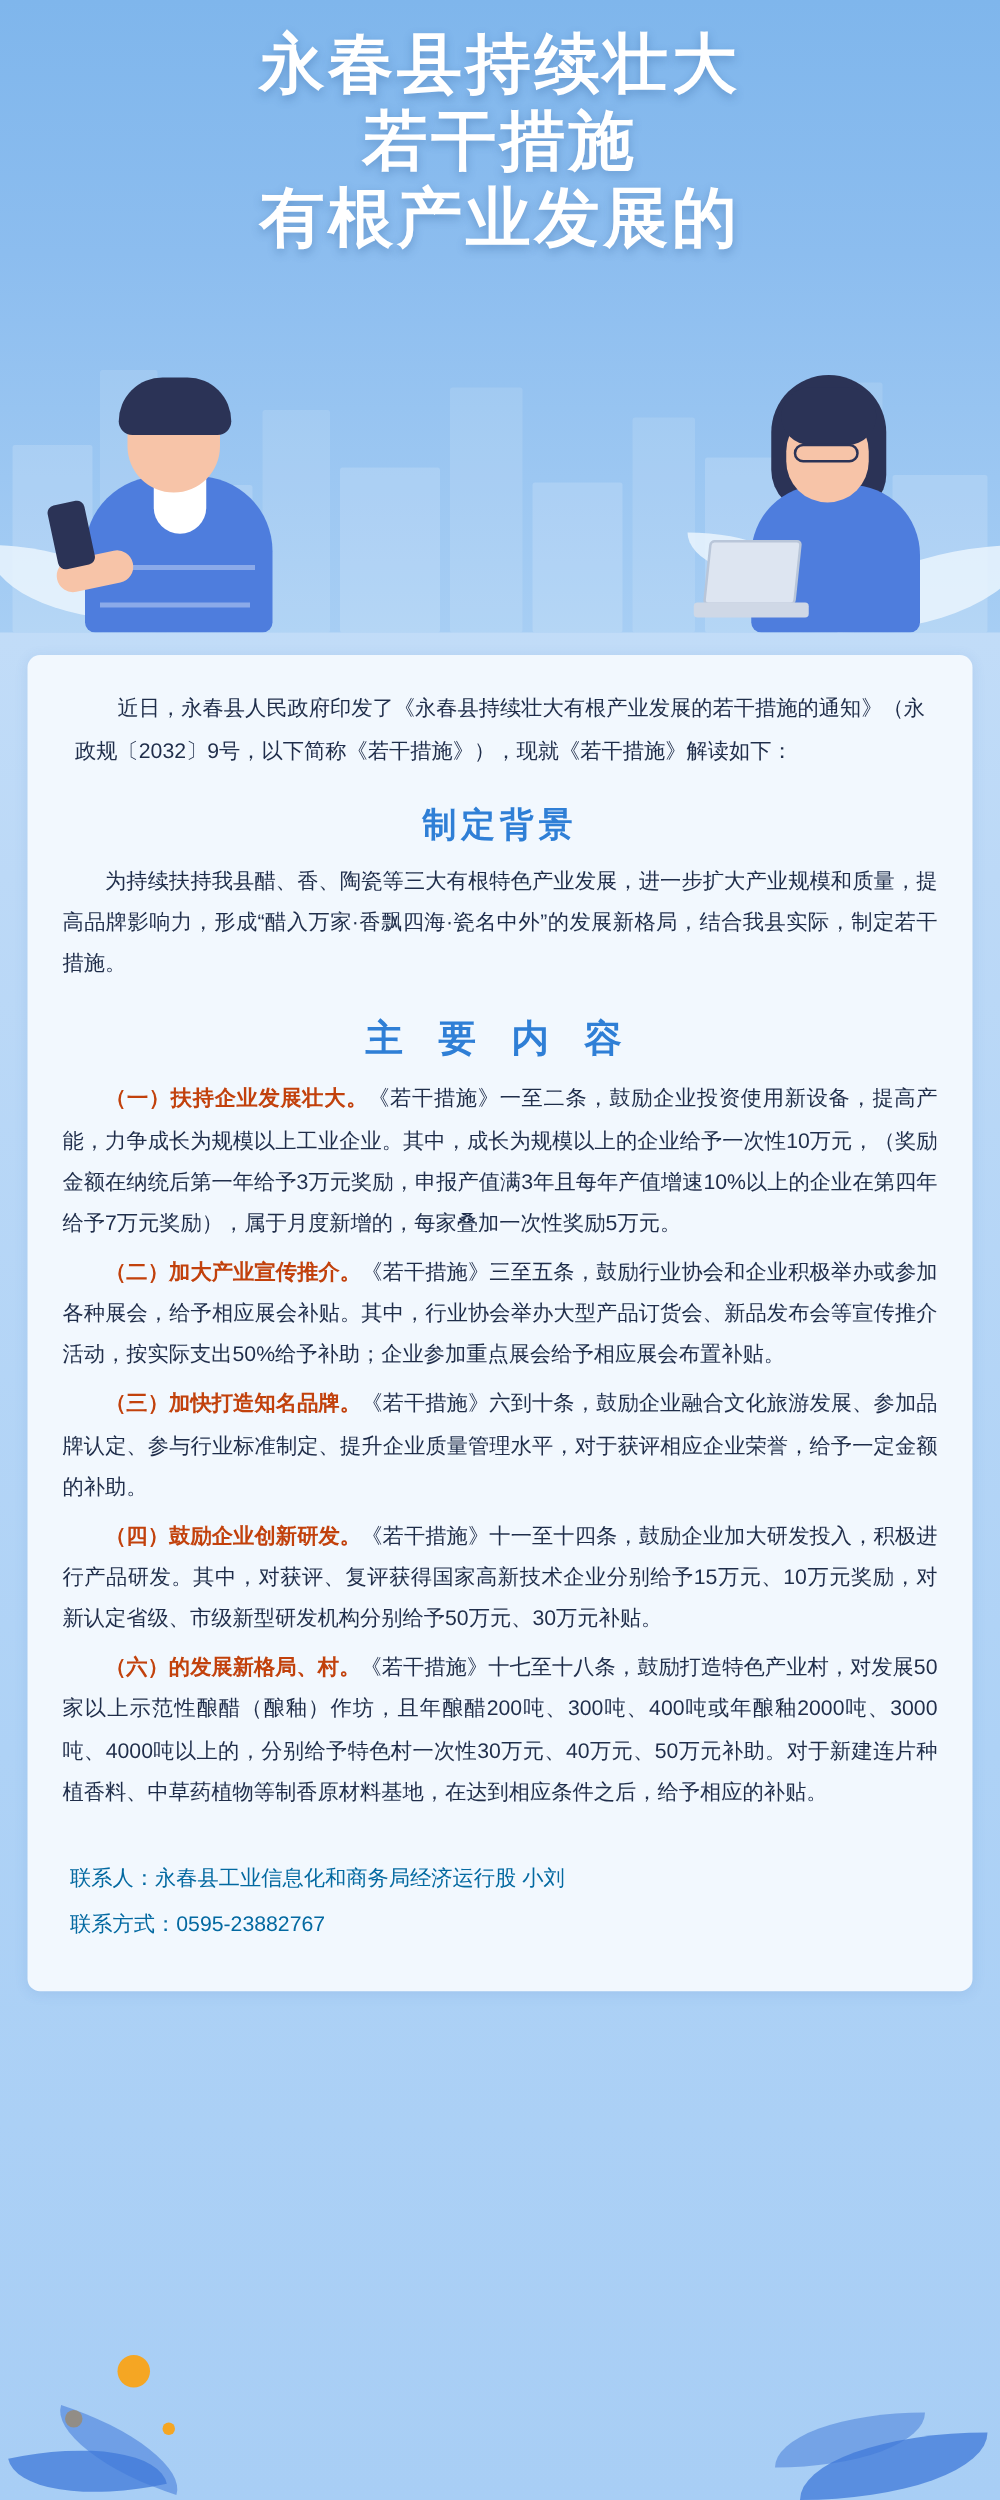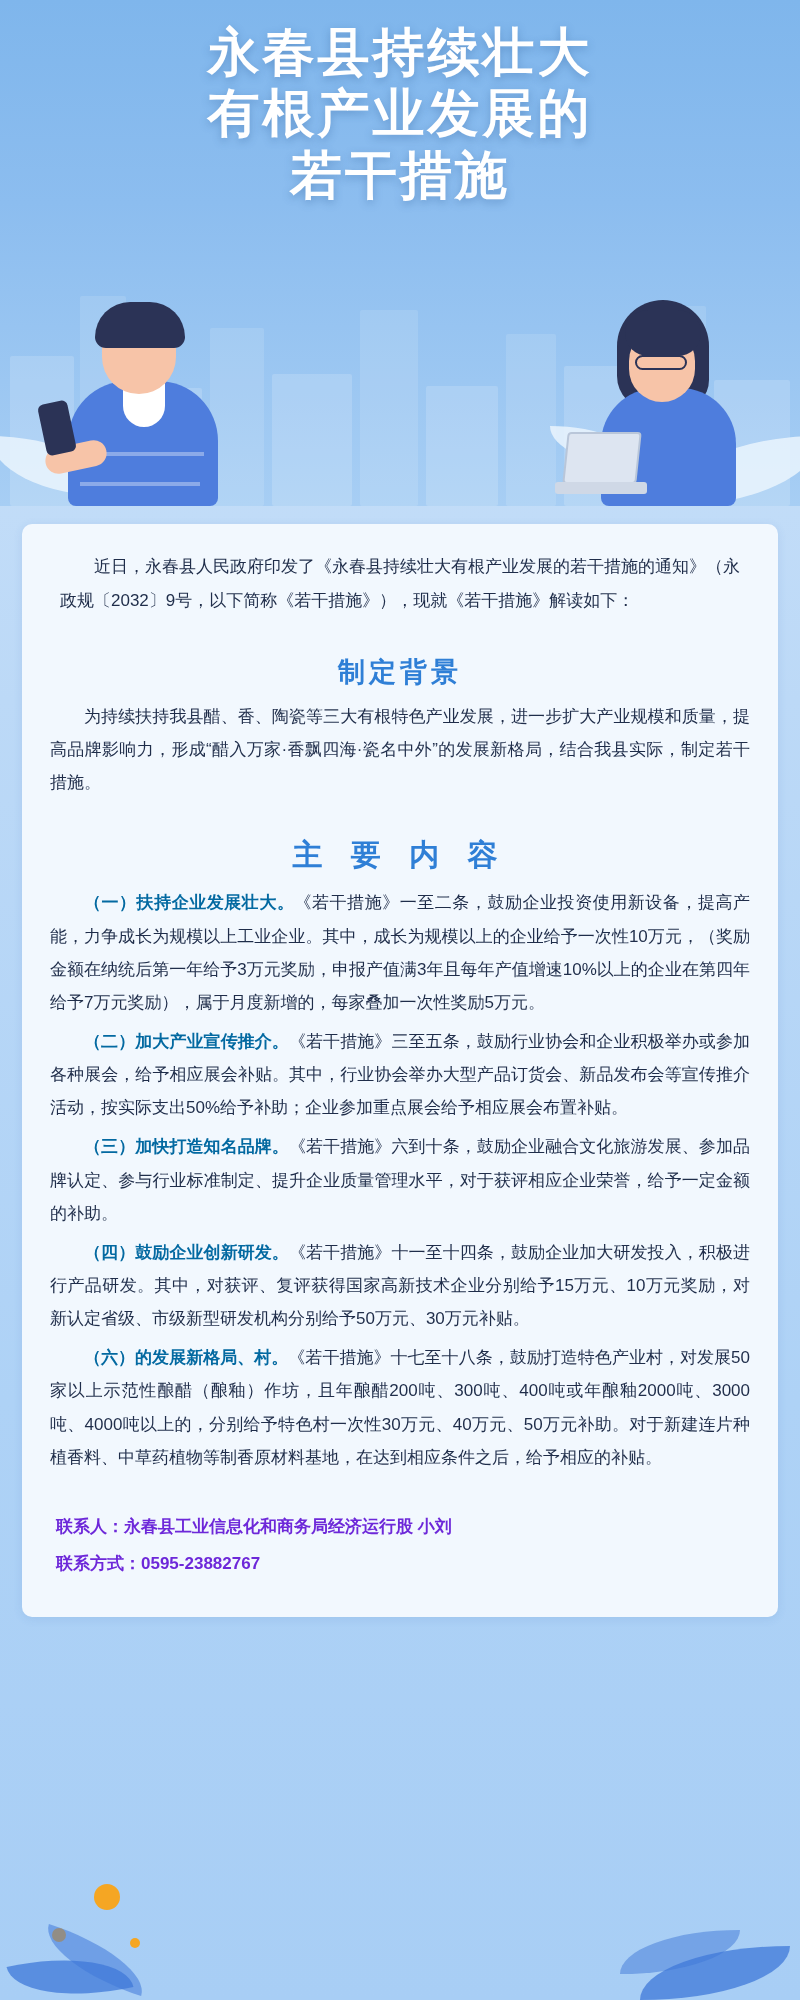--- a/index.html
+++ b/index.html
@@ -145,42 +145,42 @@
     text-align: justify;
     text-indent: 2em;
     margin: 0 10px 6px 10px;
   }
   .sec-title {
     text-align: center;
     color: #2f7fd6;
     font-size: 27px;
     font-weight: bold;
     letter-spacing: 4px;
-    margin: 36px 0 10px 0;
+    margin: 24px 0 10px 0;
   }
   .sec-title.main {
     color: #2f7fd6;
     font-size: 30px;
     letter-spacing: 10px;
   }
   p.body {
     color: #1f2d4a;
     font-size: 17px;
     line-height: 1.95;
     text-align: justify;
     text-indent: 2em;
     margin: 0 0 6px 0;
   }
-  p.body b { font-weight: bold; color: #0369a1; }
+  p.body b { font-weight: bold; color: #c2410c; }
 
   .contact {
     margin-top: 34px;
-    color: #6d28d9;
+    color: #0369a1;
     font-size: 17px;
-    font-weight: bold;
+    font-weight: normal;
     line-height: 2.2;
     padding-left: 6px;
   }
 
   
   .footer-decor {
     position: absolute;
     left: 0; right: 0; bottom: 0;
     height: 180px;
     z-index: 2;
@@ -201,22 +201,22 @@
     <div class="bld b2" style="left:360px;width:58px;  height:196px;"></div>
     <div class="bld" style="left:426px; width:72px;  height:120px;"></div>
     <div class="bld b2" style="left:506px;width:50px;  height:172px;"></div>
     <div class="bld" style="left:564px; width:78px;  height:140px;"></div>
     <div class="bld b2" style="left:650px;width:56px;  height:200px;"></div>
     <div class="bld" style="left:714px; width:76px;  height:126px;"></div>
   </div>
 
   <div class="hdr-title">
     <div>永春县持续壮大</div>
+    <div>若干措施</div>
     <div>有根产业发展的</div>
-    <div>若干措施</div>
   </div>
 
   <div class="person p-left">
     <div class="pl-body"></div>
     <div class="pl-stripe" style="bottom:20px;left:40px;width:120px;height:4px;"></div>
     <div class="pl-stripe" style="bottom:50px;left:36px;width:128px;height:4px;"></div>
     <div class="pl-head"></div>
     <div class="pl-hair"></div>
     <div class="pl-arm"></div>
     <div class="pl-phone"></div>

